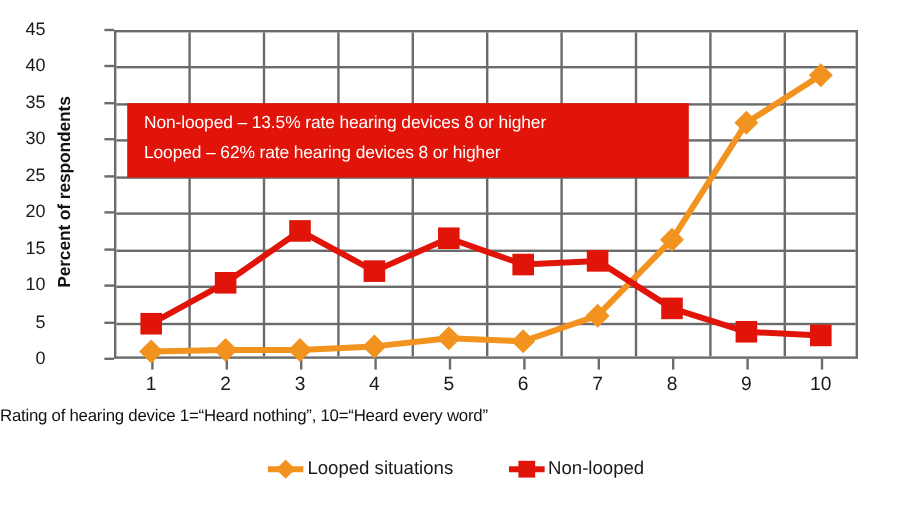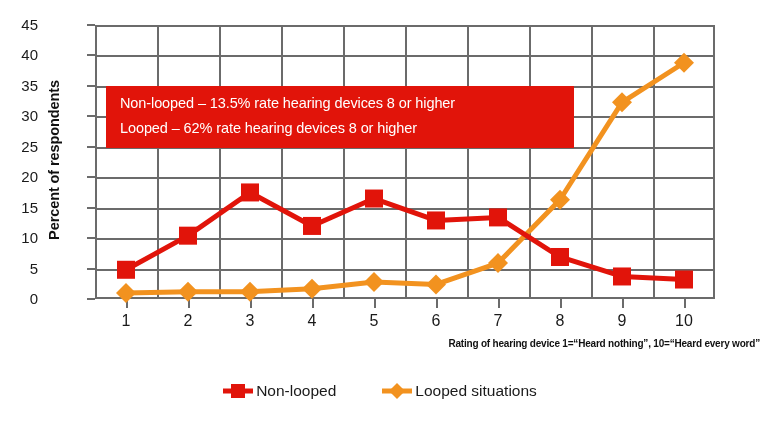--- a/index.html
+++ b/index.html
@@ -63,23 +63,23 @@
     text-align:center;
     font-size:16px;
     color:#1a1a1a;
     font-family:"Liberation Sans", sans-serif;
   }
   .xtickmark{position:absolute;top:299px;height:9px;width:0;border-left:2px solid #6b6b6b;}
 
   .xlabel{
     position:absolute;
     left:0;right:0;top:338px;
-    text-align:right;
-    font-size:10px;
-    font-weight:bold;
+    text-align:left;
+    font-size:14px;
+    font-weight:normal;
     color:#111;
     letter-spacing:-0.2px;
   }
 
   
   .annot{
     position:absolute;
     left:106px; top:44px;
     width:468px; height:62px;
     background:#e1140a;
@@ -223,30 +223,30 @@
         <rect x="551" y="247.98666666666668" width="18" height="18" fill="#e1140a"></rect>
         <rect x="613" y="267.4711111111111" width="18" height="18" fill="#e1140a"></rect>
         <rect x="675" y="270.5155555555556" width="18" height="18" fill="#e1140a"></rect>
       </g>
     </svg>
 
   <div class="legend">
     <div class="legend-item">
       <span class="lg-marker">
         <svg width="30" height="18" viewBox="0 0 30 18">
+          <line x1="0" y1="9" x2="30" y2="9" stroke="#f2921f" stroke-width="5"></line>
+          <polygon points="15,1 23,9 15,17 7,9" fill="#f2921f"></polygon>
+        </svg>
+      </span>
+      <span class="txt">Looped situations</span>
+    </div>
+    <div class="legend-item">
+      <span class="lg-marker">
+        <svg width="30" height="18" viewBox="0 0 30 18">
           <line x1="0" y1="9" x2="30" y2="9" stroke="#e1140a" stroke-width="5"></line>
           <rect x="8" y="2" width="14" height="14" fill="#e1140a"></rect>
         </svg>
       </span>
       <span class="txt">Non-looped</span>
     </div>
-    <div class="legend-item">
-      <span class="lg-marker">
-        <svg width="30" height="18" viewBox="0 0 30 18">
-          <line x1="0" y1="9" x2="30" y2="9" stroke="#f2921f" stroke-width="5"></line>
-          <polygon points="15,1 23,9 15,17 7,9" fill="#f2921f"></polygon>
-        </svg>
-      </span>
-      <span class="txt">Looped situations</span>
-    </div>
   </div>
 
 </div>
 
 </body></html>

